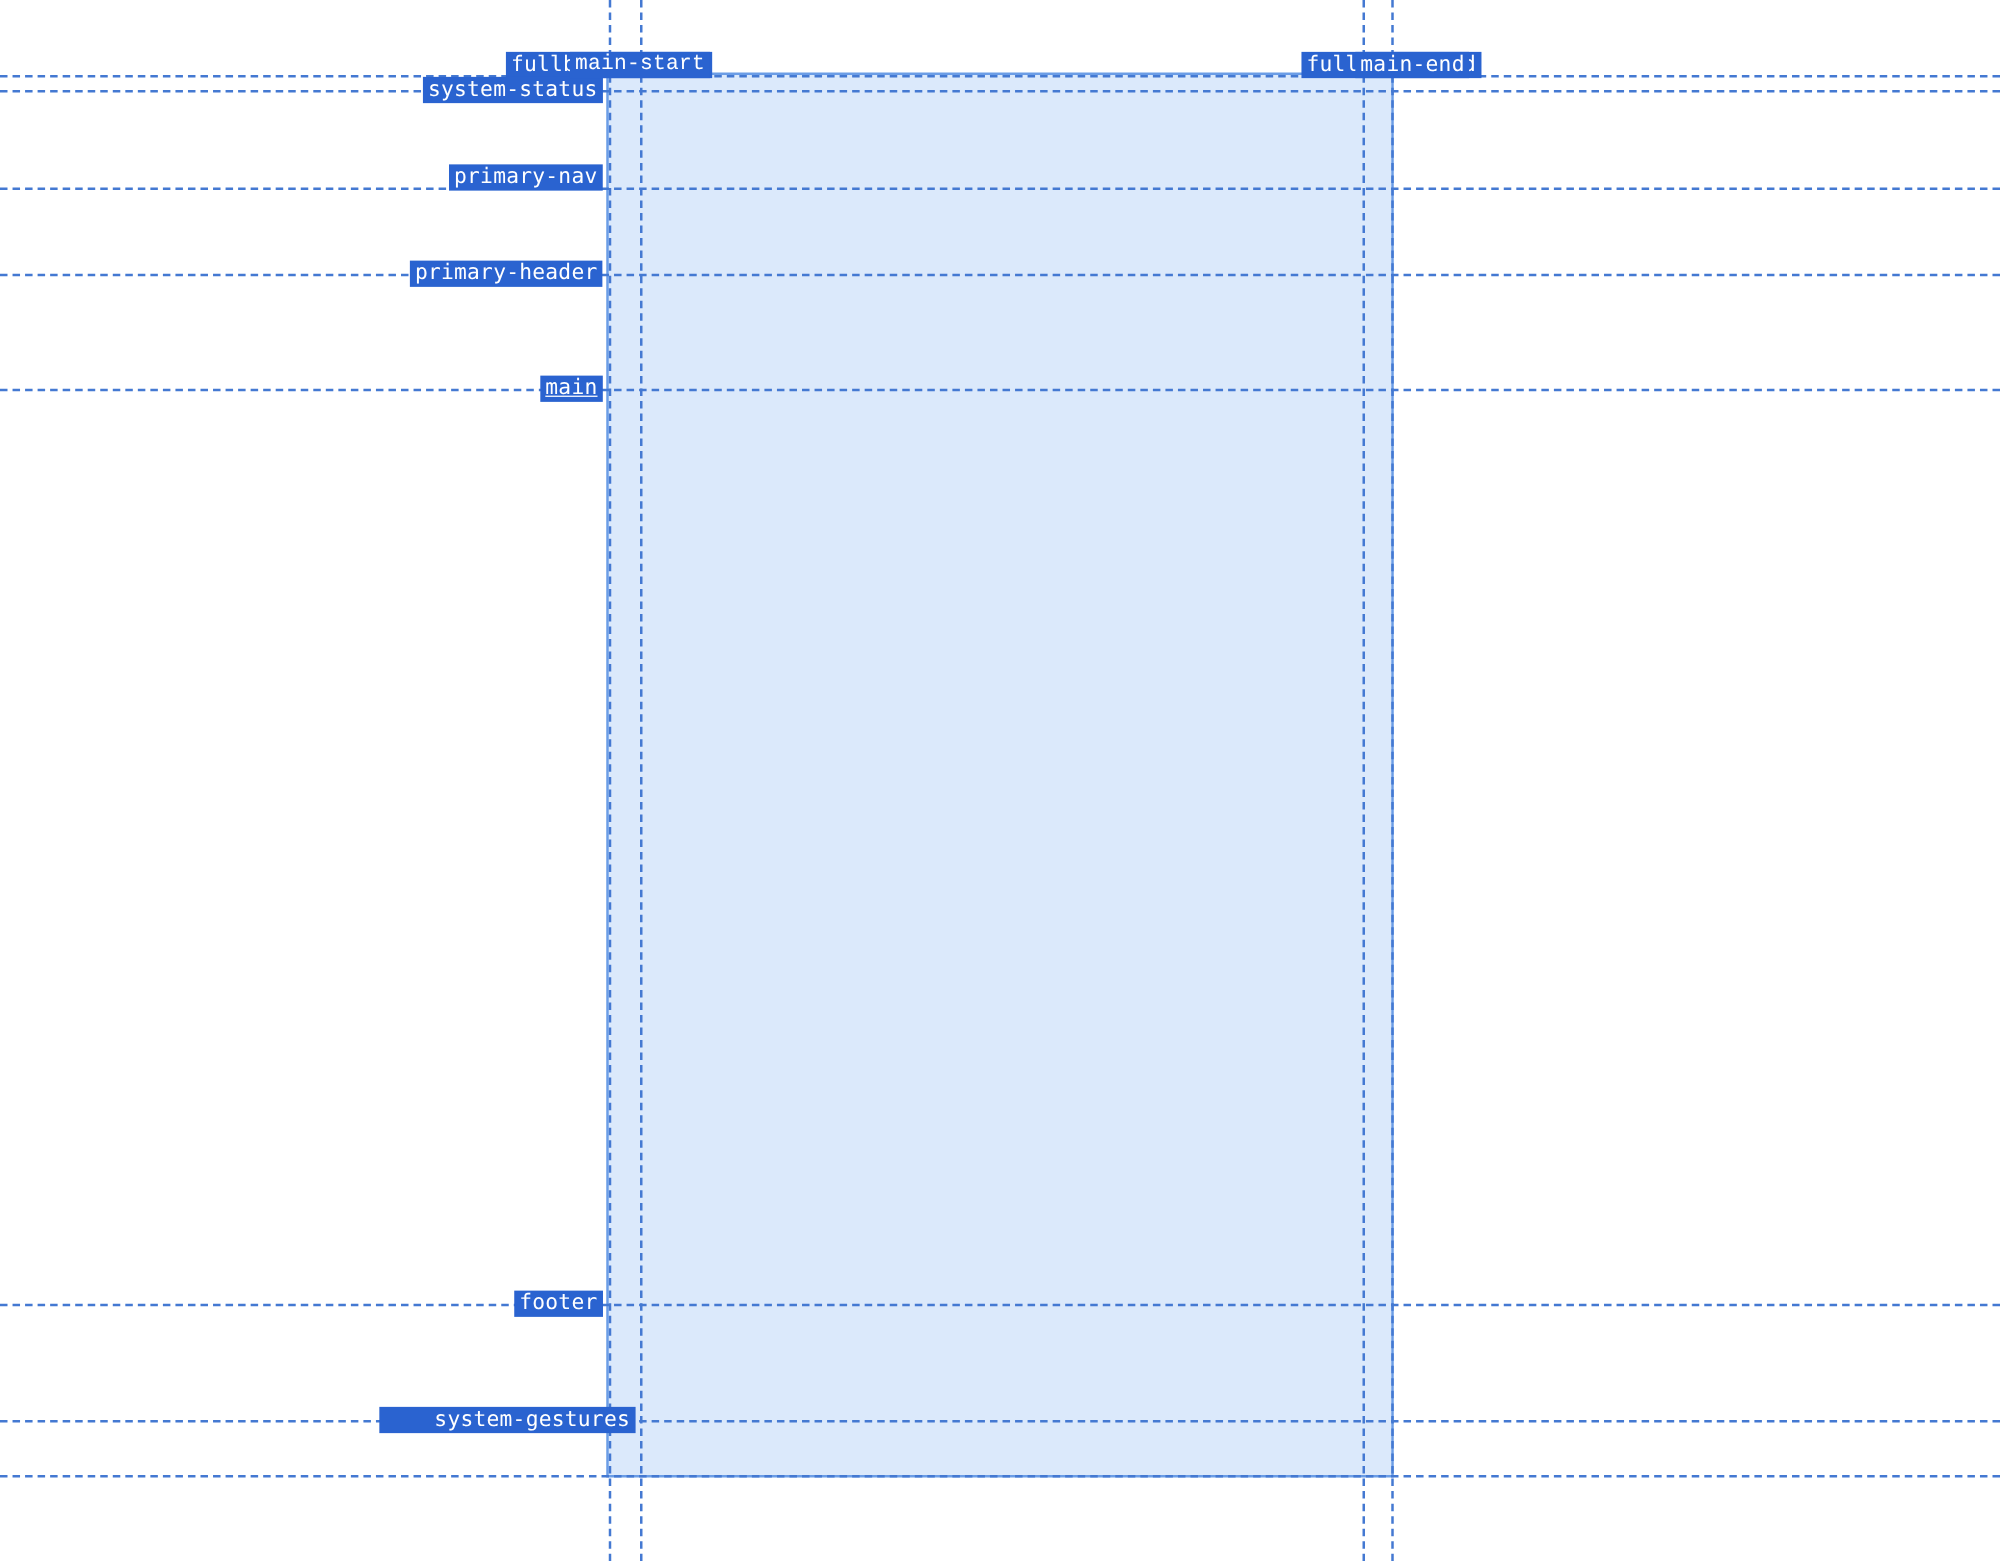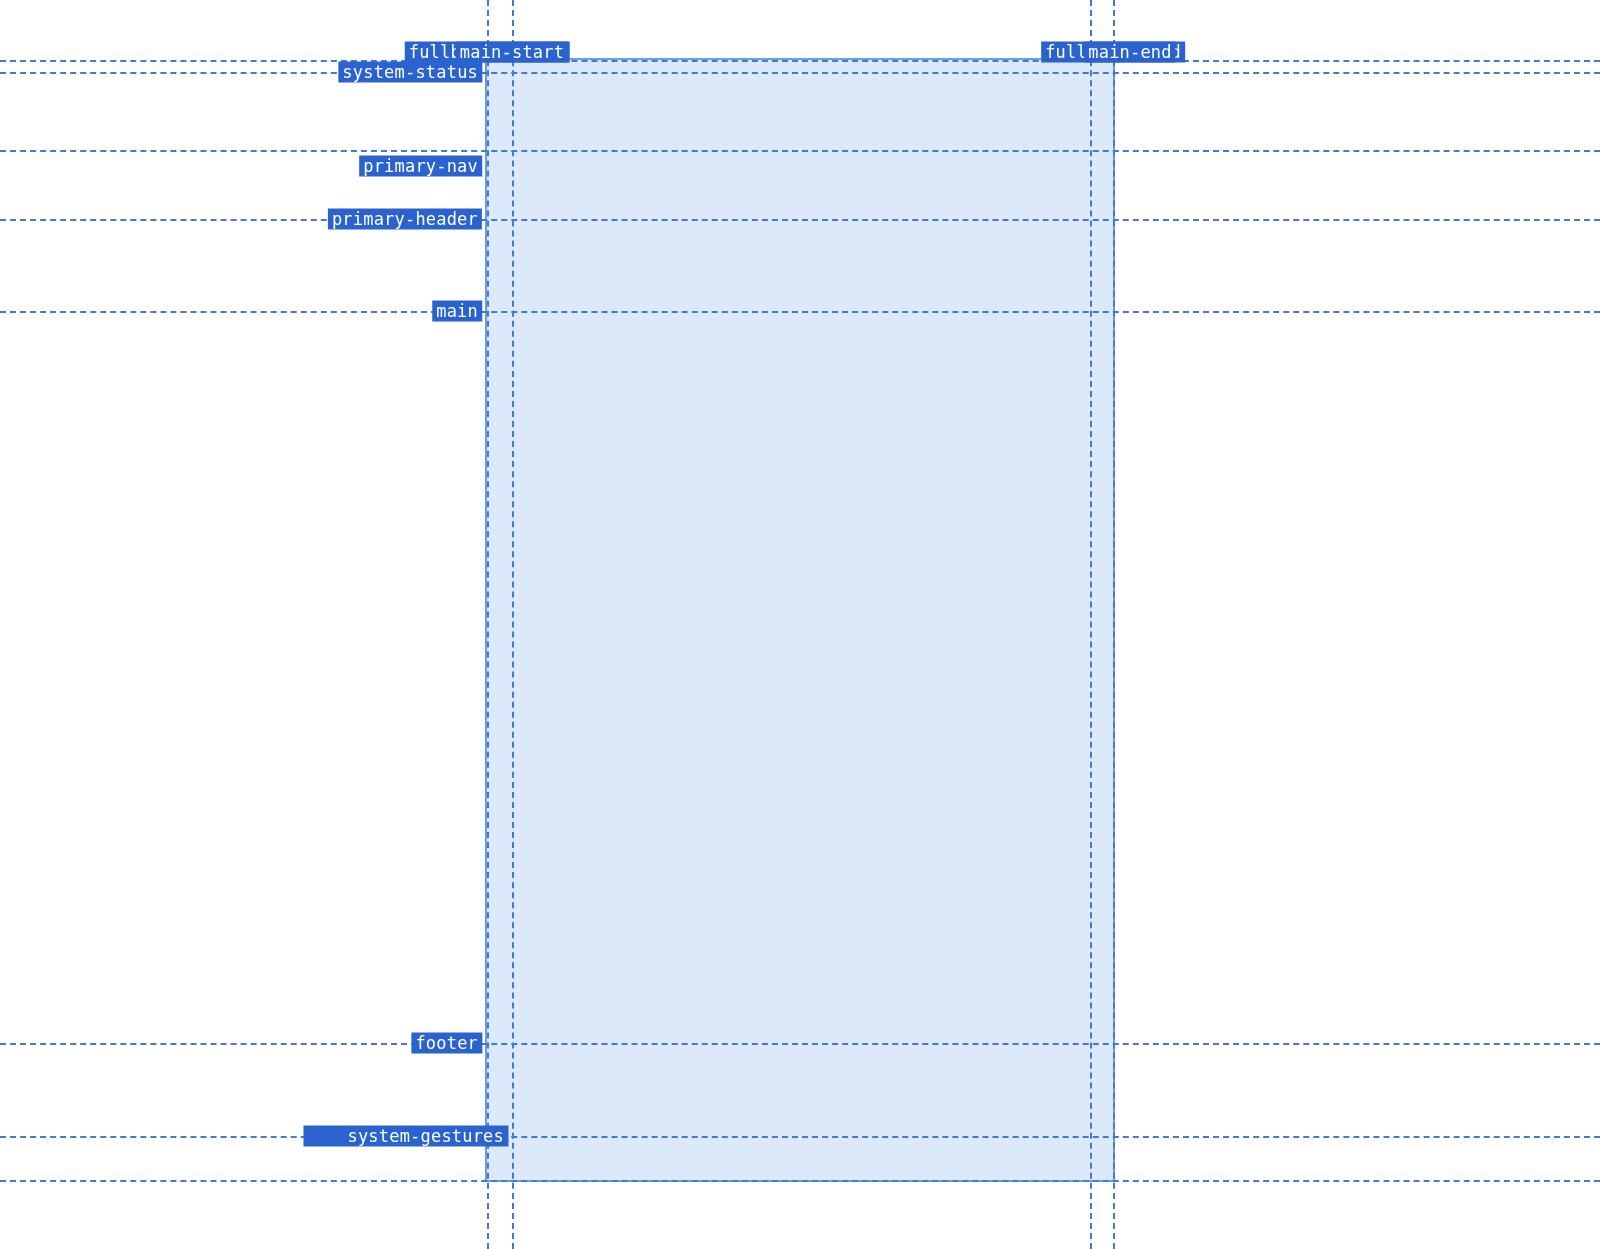--- a/index.html
+++ b/index.html
@@ -74,24 +74,24 @@
   <div class="hline" style="top: 60px;"></div>
   <div class="hline" style="top: 72px;"></div>
   <div class="hline" style="top: 150px;"></div>
   <div class="hline" style="top: 219px;"></div>
   <div class="hline" style="top: 311px;"></div>
   <div class="hline" style="top: 1043px;"></div>
   <div class="hline" style="top: 1136px;"></div>
   <div class="hline" style="top: 1180px;"></div>
 
   <span class="tag center-x" style="left: 487px; top: 52px;">fullbleed-start</span>
-  <span class="tag center-x" style="left: 512px; top: 52px; z-index: 6;">main-start</span>
+  <span class="tag center-x" style="left: 512px; top: 52px; z-index: 6; font-family: Liberation Mono, monospace;">main-start</span>
   <span class="tag center-x" style="left: 1090px; top: 52px; z-index: 6; margin-left: 40px;">main-end</span>
   <span class="tag center-x" style="left: 1113px; top: 52px;">fullbleed-end</span>
 
   <span class="tag right-align" style="left: 482px; top: 72px;">system-status</span>
-  <span class="tag right-align" style="left: 482px; top: 166px;">primary-nav</span>
+  <span class="tag right-align" style="left: 482px; top: 142px;">primary-nav</span>
   <span class="tag right-align" style="left: 482px; top: 219px;">primary-header</span>
-  <span class="tag right-align" style="left: 482px; top: 311px;">main</span>
+  <span class="tag right-align" style="left: 482px; top: 311px; text-decoration: underline;">main</span>
   <span class="tag right-align" style="left: 482px; top: 1043px;">footer</span>
   <span class="tag right-align" style="left: 508px; top: 1136px; padding-left: 44px;">system-gestures</span>
 
 </div>
 
 </body></html>

